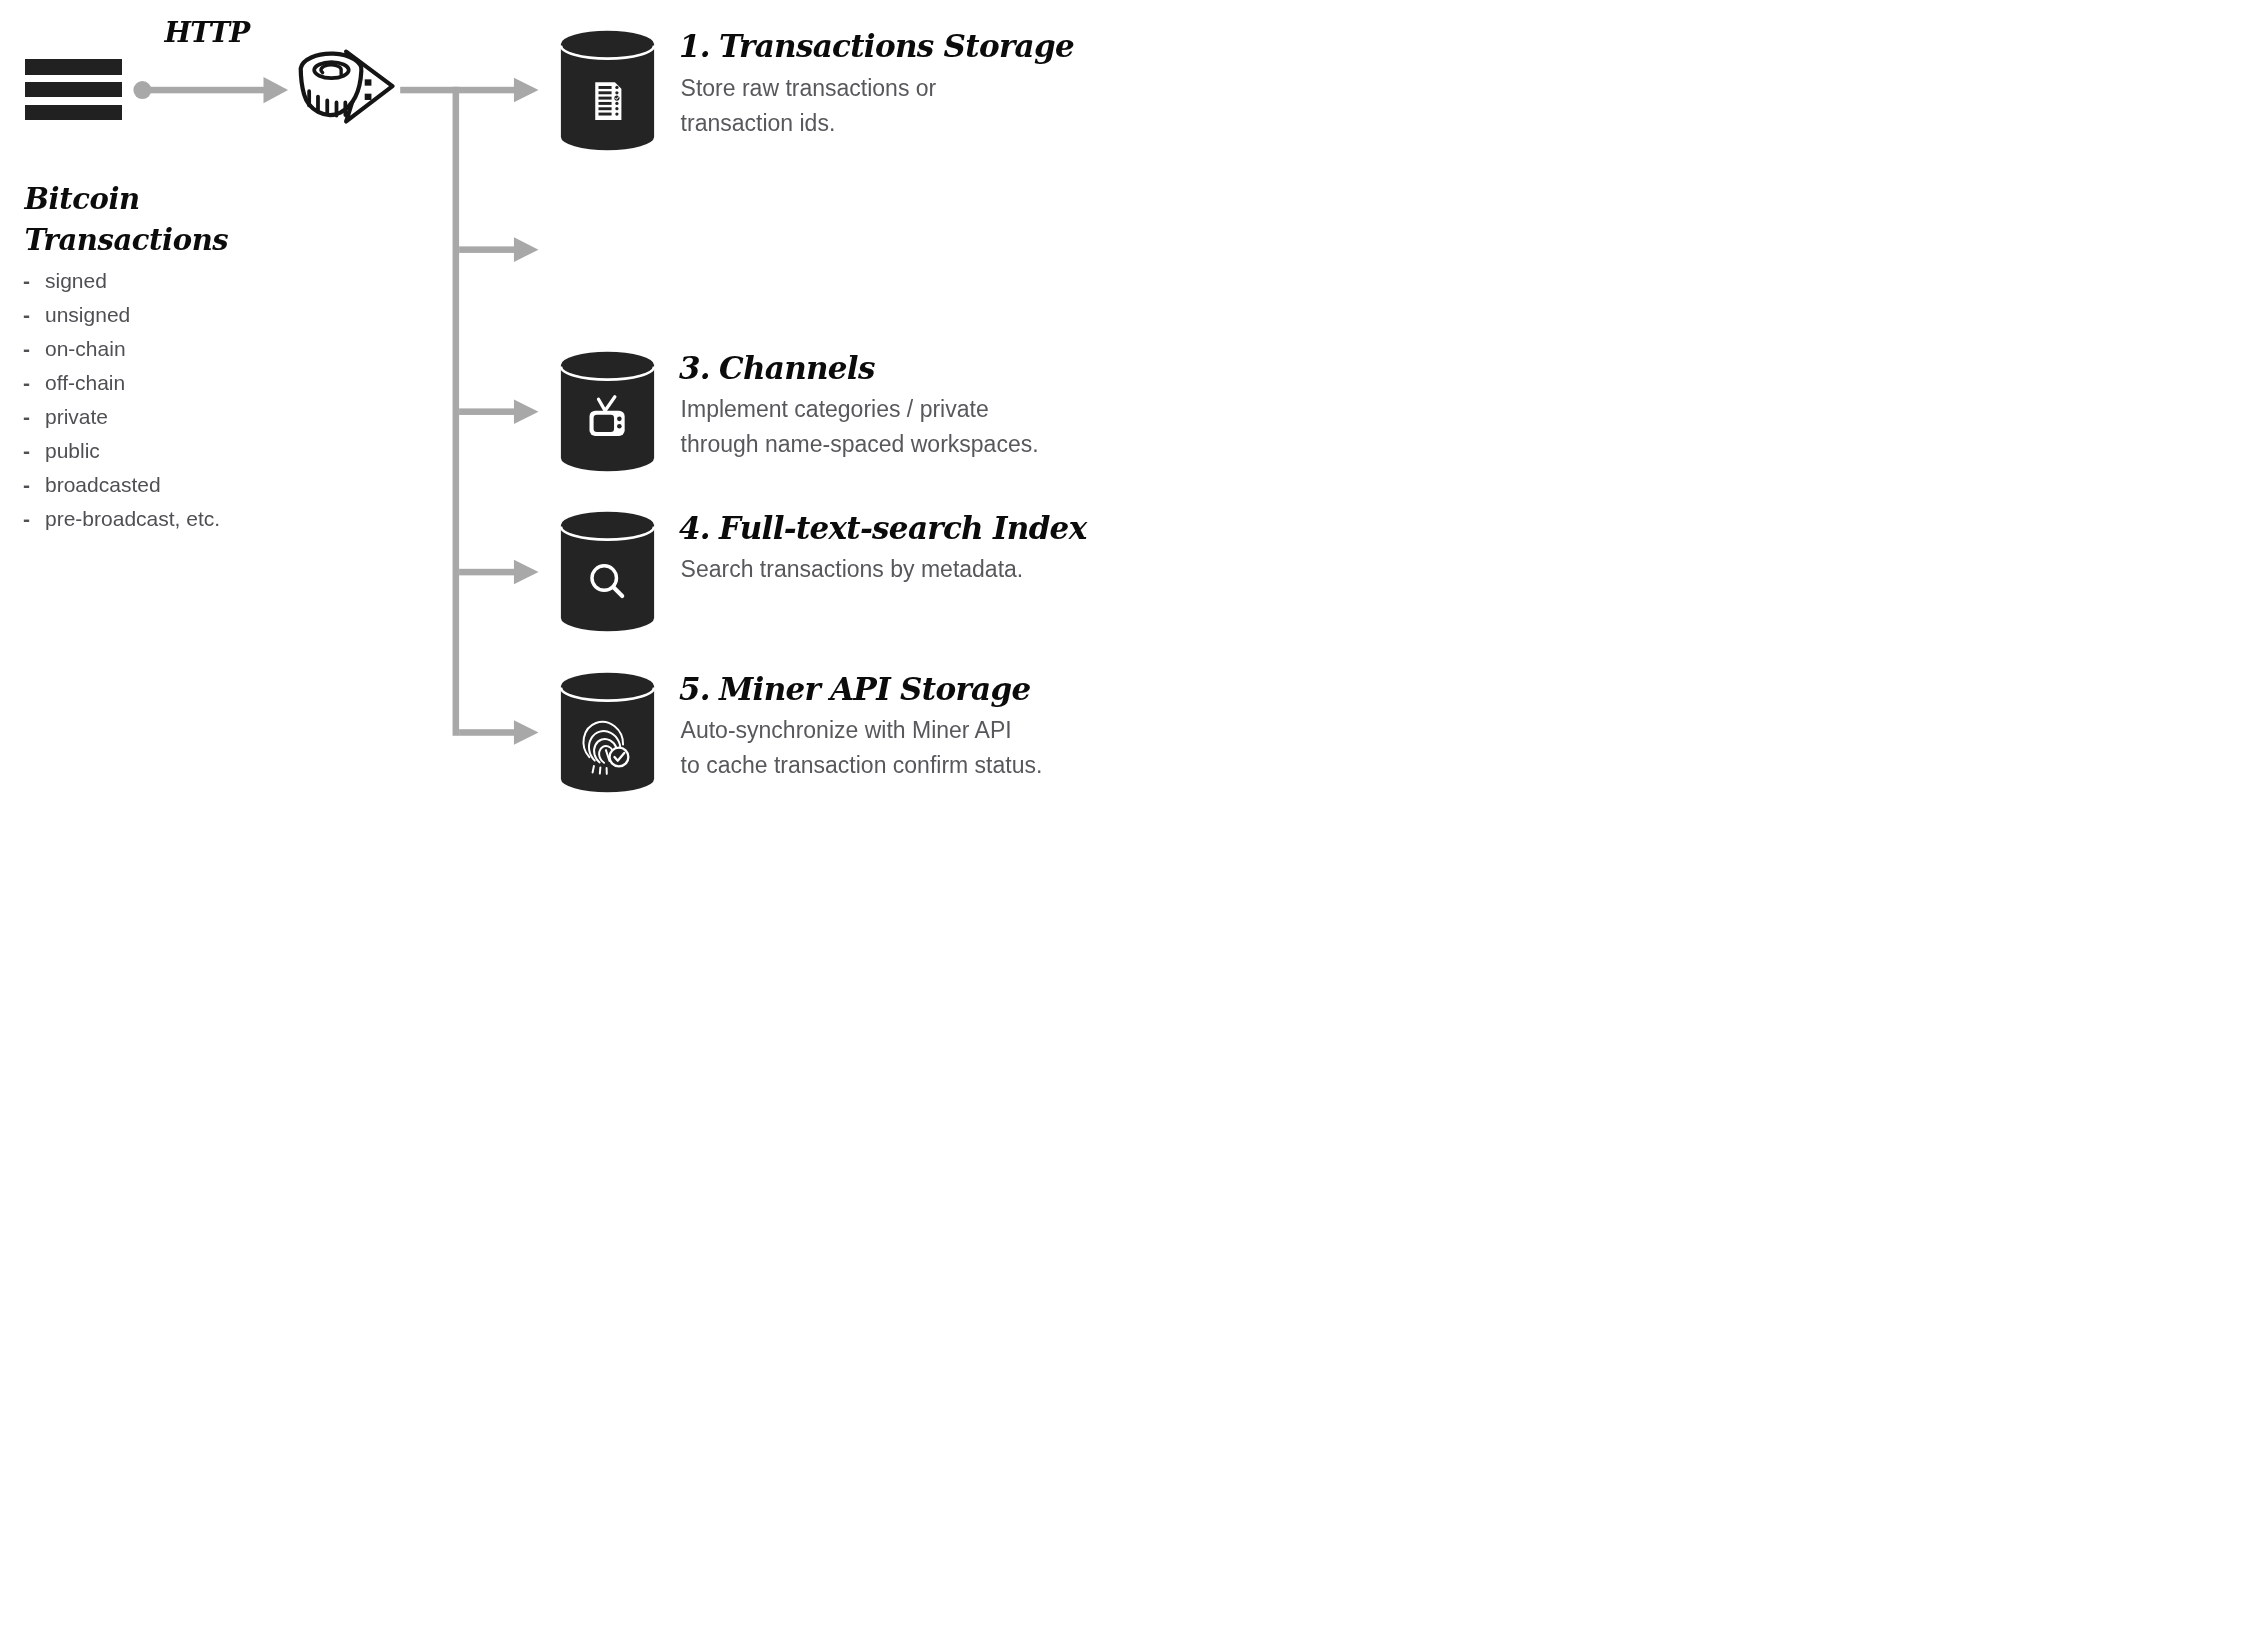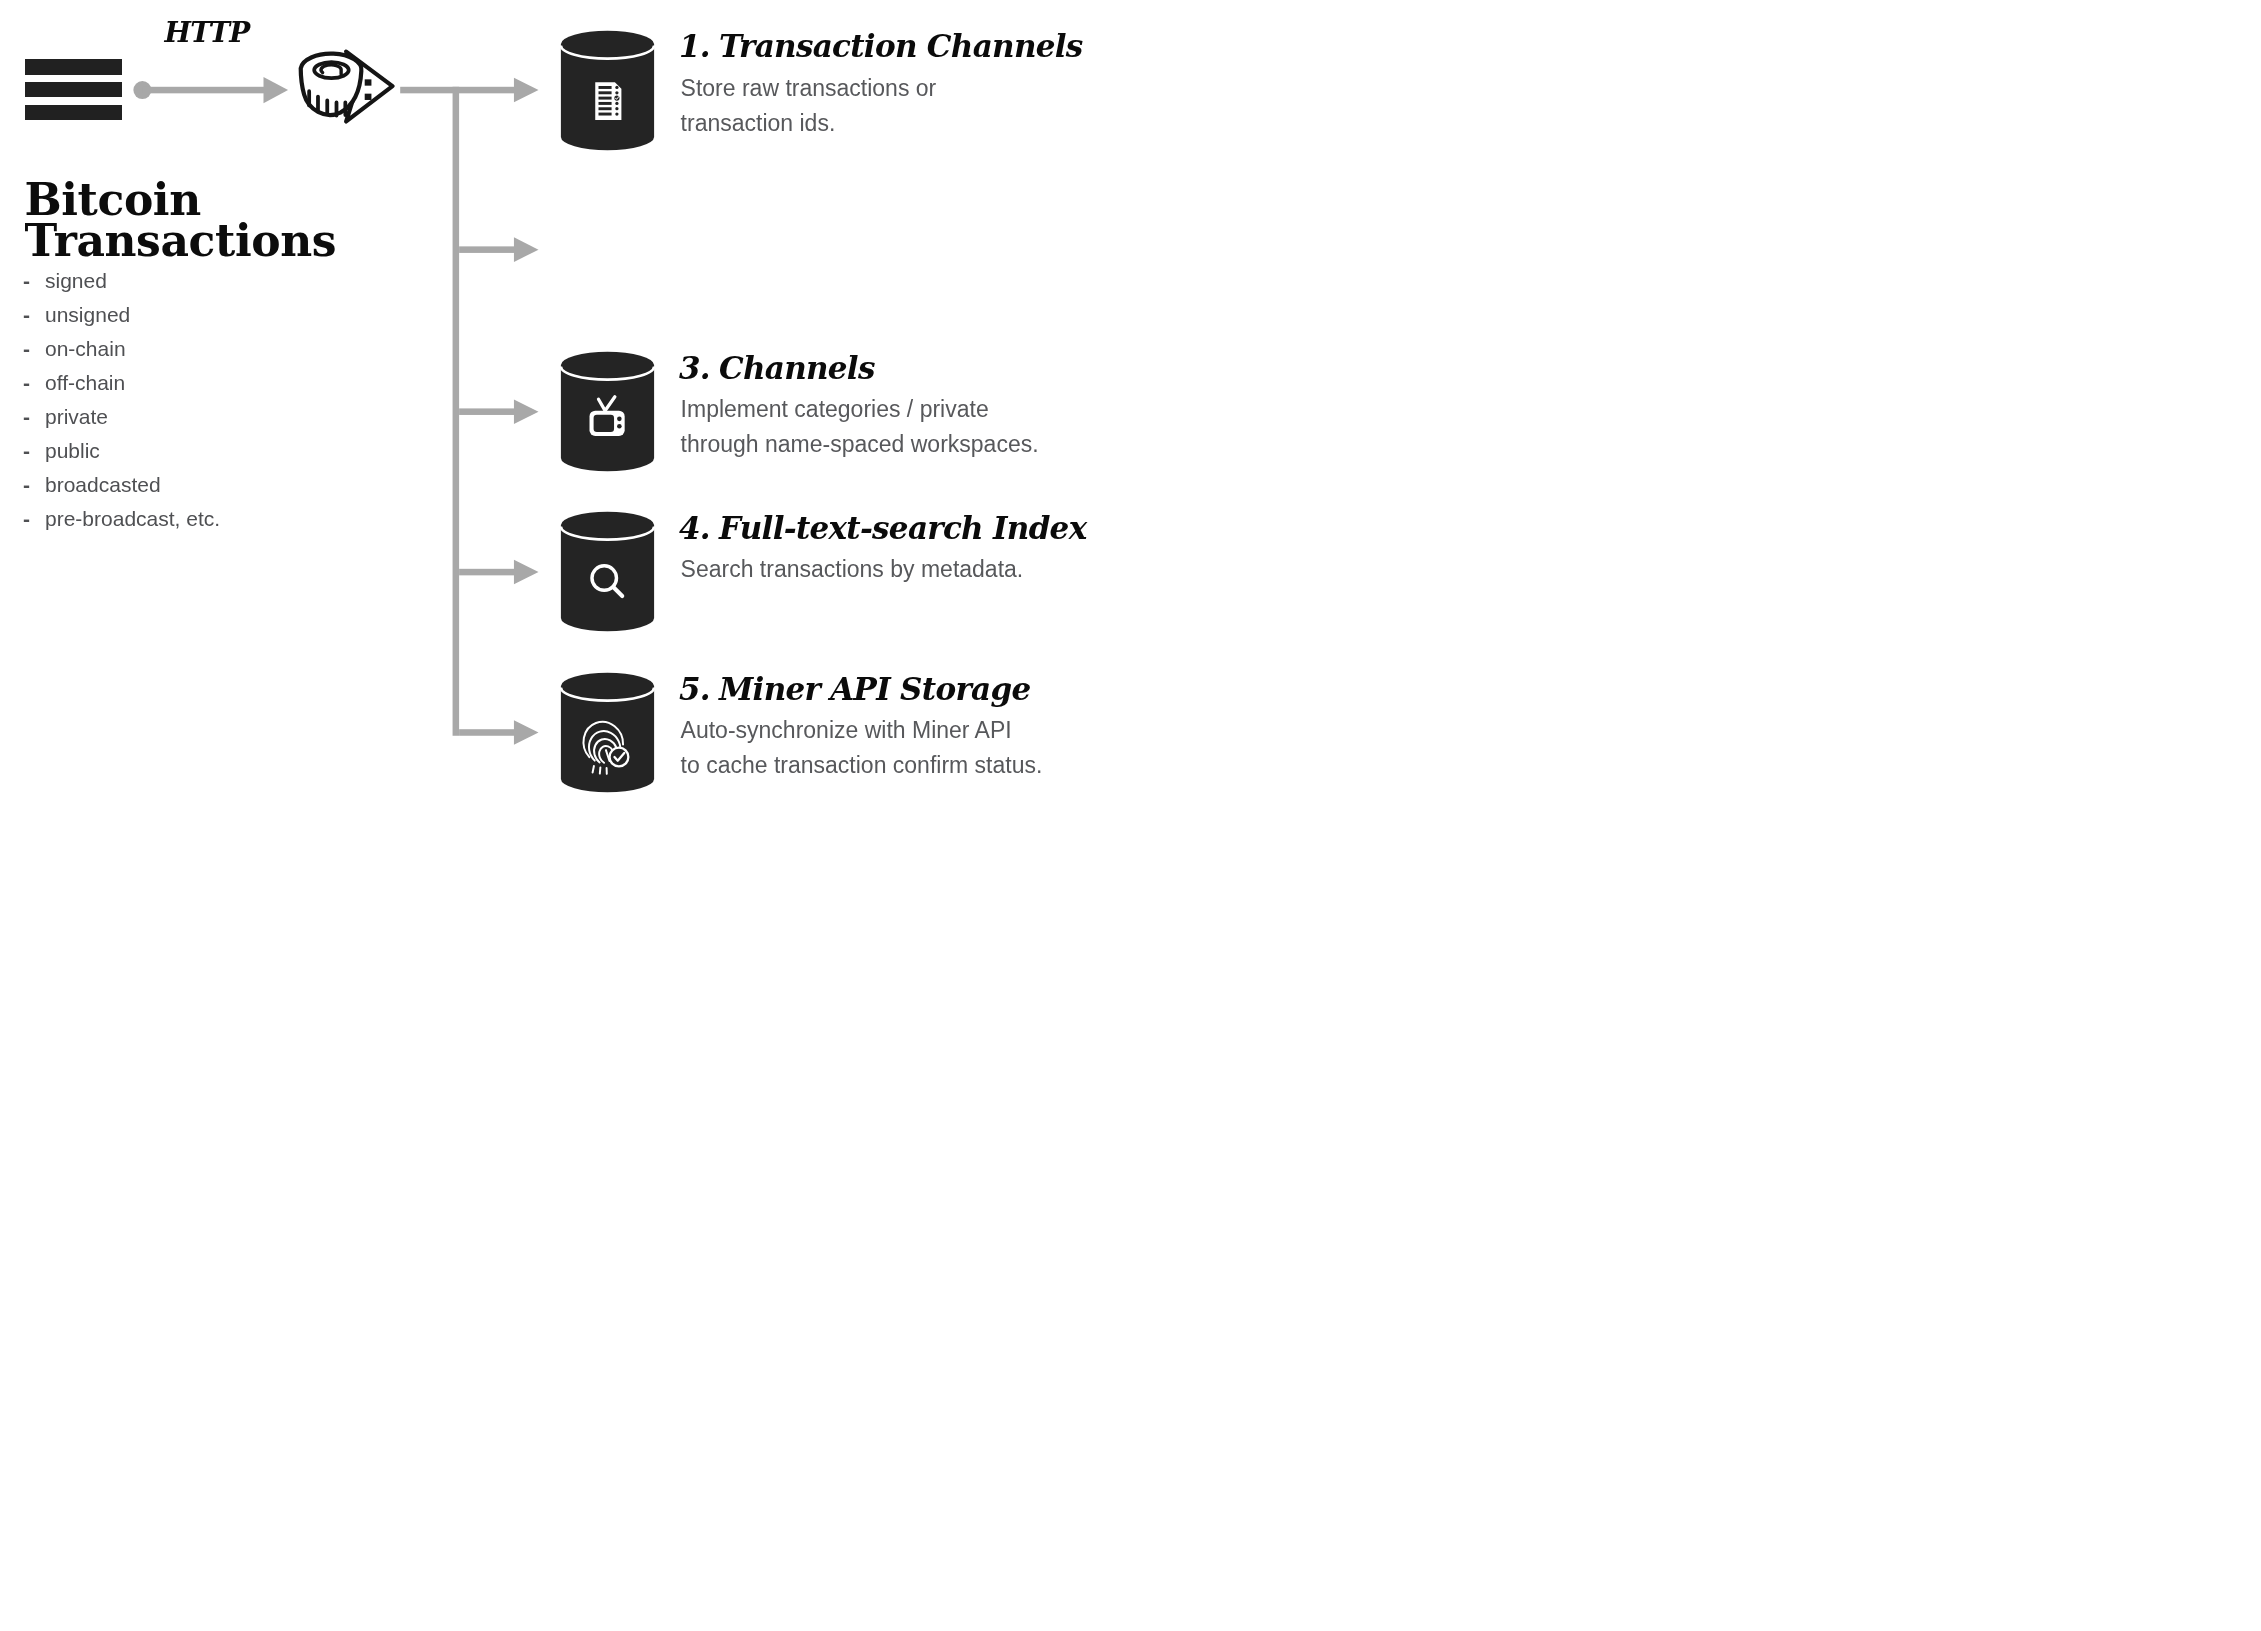--- a/index.html
+++ b/index.html
@@ -13,22 +13,22 @@
   
   .hamburger{position:absolute;left:25px;top:59px;}
   .hamburger .bar{width:97px;height:15.5px;background:#212121;margin-bottom:7.4px;}
   .http-label{
     position:absolute;left:125px;top:18px;width:164px;text-align:center;
     font-family:"DejaVu Serif", serif;font-weight:bold;font-style:italic;
     font-size:28px;line-height:1.1;color:#0c0c0c;letter-spacing:-0.8px;
   }
   .source-heading{
     position:absolute;left:24.5px;top:179px;
-    font-family:"DejaVu Serif", serif;font-weight:bold;
-    font-size:44px;line-height:41px;color:#0c0c0c;letter-spacing:-0.4px;
+    font-family:"DejaVu Serif", serif;font-weight:bold;font-style:italic;
+    font-size:29px;line-height:41px;color:#0c0c0c;letter-spacing:-0.4px;
   }
   .tx-list{position:absolute;left:23px;top:264px;font-size:21px;line-height:34px;color:#4f5053;}
   .tx-item{display:flex;white-space:nowrap;}
   .tx-item .dash{width:22px;font-weight:bold;color:#4f5053;}
   
   .connector-layer{position:absolute;left:0;top:0;width:1131px;height:816px;}
   
   .scroll-icon{position:absolute;left:294px;top:47px;width:101px;height:87px;}
   
   .storage-row{position:absolute;left:559px;width:572px;height:121px;}
@@ -156,21 +156,21 @@
             <circle cx="70.5" cy="89.8" r="2"></circle>
           <rect x="48" y="94.5" width="16" height="3.6"></rect>
             <circle cx="70.5" cy="96.3" r="2"></circle>
           <rect x="48" y="101" width="16" height="3.6"></rect>
             <circle cx="70.5" cy="102.8" r="2"></circle>
         </g>
         <path d="M68.7,83.3 l1.3,1.5 l3,-3.5" fill="none" stroke="#ffffff" stroke-width="1.2" stroke-linecap="round"></path>
       </g>
     </svg>
     <div class="row-text">
-      <div class="row-title"><span class="num">1.</span><span>Transaction Channels</span></div>
+      <div class="row-title"><span class="num">1.</span><span>Transactions Storage</span></div>
       <div class="row-desc">
         <div>Store raw transactions or</div>
         <div>transaction ids.</div>
       </div>
     </div>
   </div>
 
 
   <div class="storage-row row-3">
     <svg class="cylinder" viewBox="0 0 118 148" aria-hidden="true">

